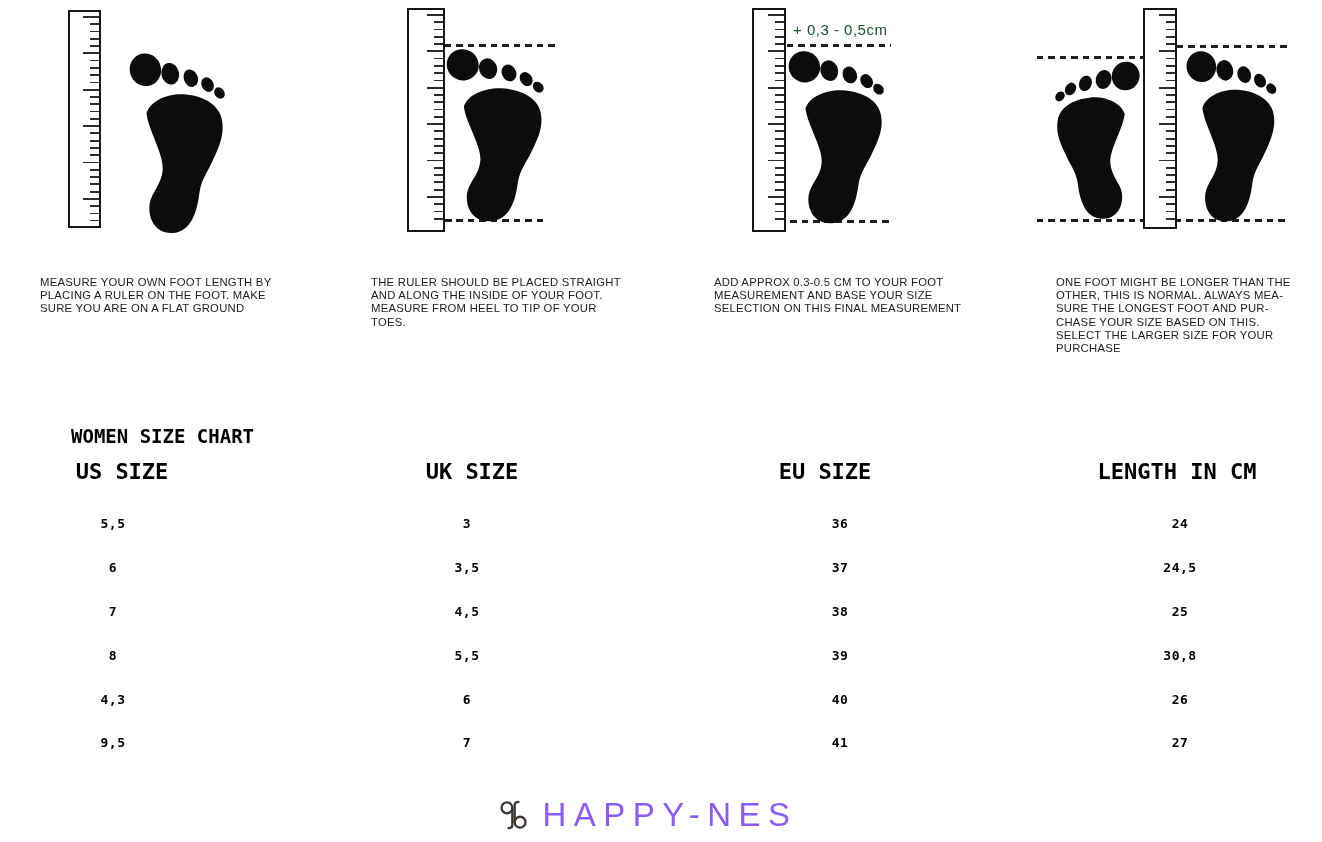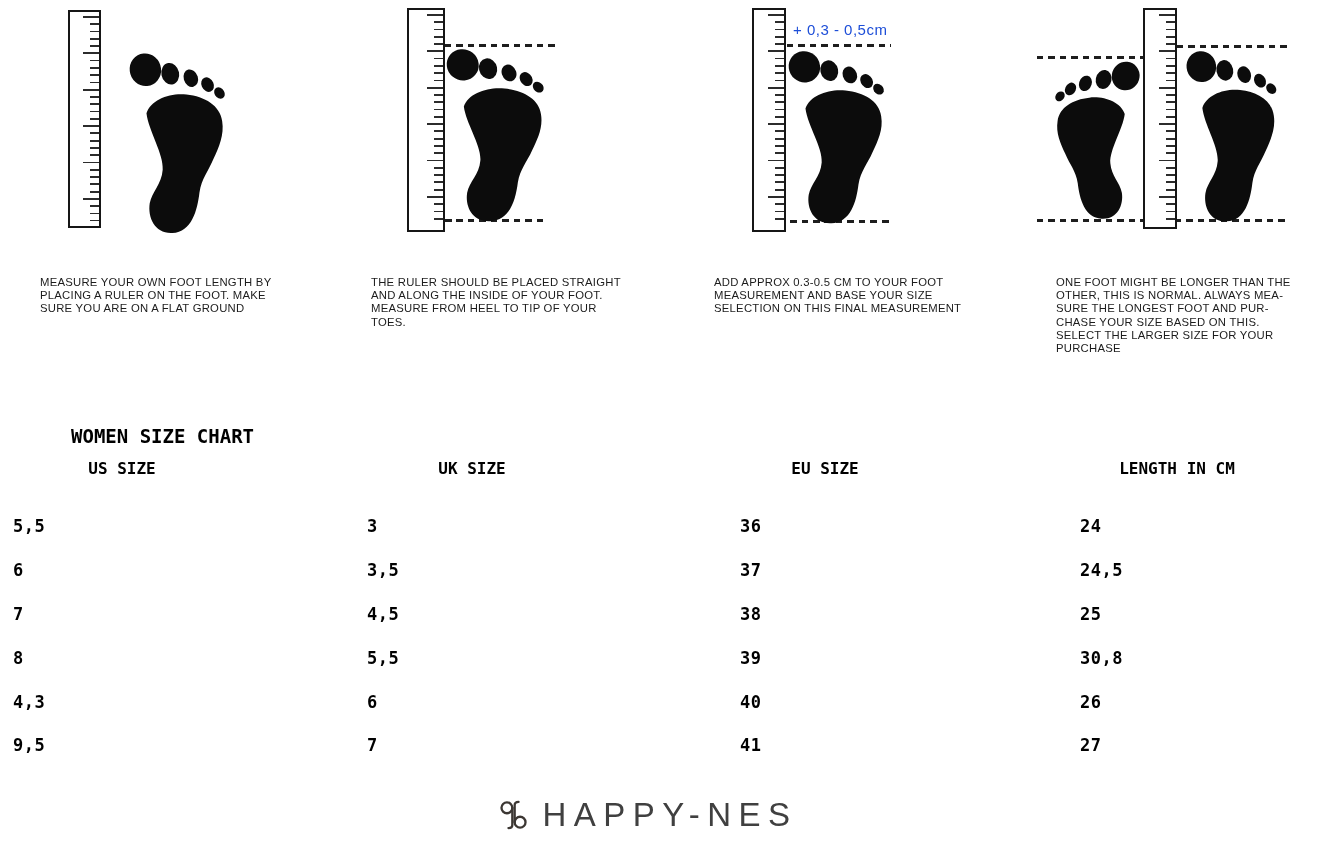--- a/index.html
+++ b/index.html
@@ -18,40 +18,40 @@
     background-position:right 0 top 4px, right 0 top 4px;
     background-repeat:no-repeat,no-repeat;
   }
   .foot{position:absolute;z-index:1;}
   .foot.mirror{transform:scaleX(-1);}
   .dash{
     position:absolute;height:2.6px;z-index:0;
     background:repeating-linear-gradient(90deg,#1e1e1e 0 6.5px,transparent 6.5px 11.5px);
   }
   .annotation{
-    position:absolute;font-size:15px;letter-spacing:.5px;color:#1d4ed8;z-index:3;
+    position:absolute;font-size:15px;letter-spacing:.5px;color:#14532d;z-index:3;
   }
   .caption{
     position:absolute;top:268px;margin:8px;white-space:pre-line;
     font-size:11.3px;line-height:13.2px;letter-spacing:.25px;color:#1c1c1c;
   }
   
   .mono{font-family:"DejaVu Sans Mono", monospace;font-weight:bold;color:#000;}
   .chart-title{position:absolute;left:55px;top:409px;margin:16px;font-size:19px;letter-spacing:0;}
-  .col-head{position:absolute;top:459px;width:200px;text-align:center;font-size:16px;}
+  .col-head{position:absolute;top:459px;width:200px;text-align:center;font-size:22px;}
   .chart-row{position:absolute;left:0;width:100%;height:26px;}
-  .cell{position:absolute;width:200px;font-size:17px;letter-spacing:.5px;}
+  .cell{position:absolute;width:200px;text-align:center;font-size:13px;letter-spacing:.5px;}
   .c0{left:13px;} .c1{left:367px;} .c2{left:740px;} .c3{left:1080px;}
   
   .brand{
     position:absolute;left:0;right:0;top:796px;display:flex;align-items:center;
     justify-content:center;gap:13px;transform:translateX(-13px);
   }
   .brand-name{
-    font-size:33px;letter-spacing:7.5px;color:#404040;font-weight:400;
+    font-size:33px;letter-spacing:7.5px;color:#8b5cf6;font-weight:400;
   }
   .logo-mark{display:block;}
 </style>
 </head>
 <body>
 
 <svg width="0" height="0" style="position:absolute" aria-hidden="true">
   <defs>
     <g id="footprint" fill="#0c0c0c">
       <ellipse cx="17" cy="22" rx="14.5" ry="16.5" transform="rotate(-6 17 22)"></ellipse>

